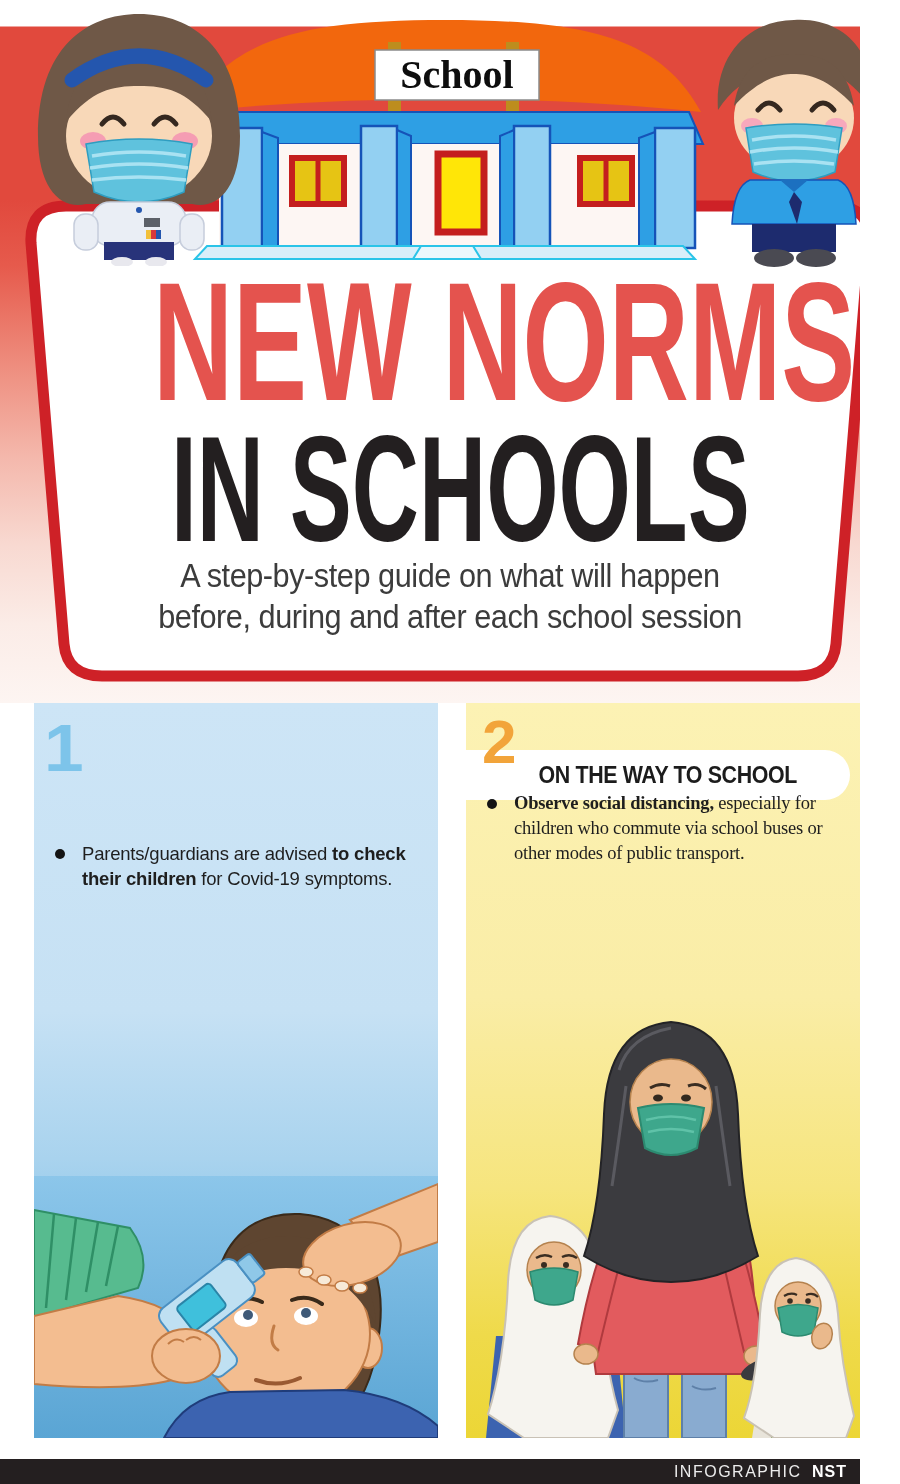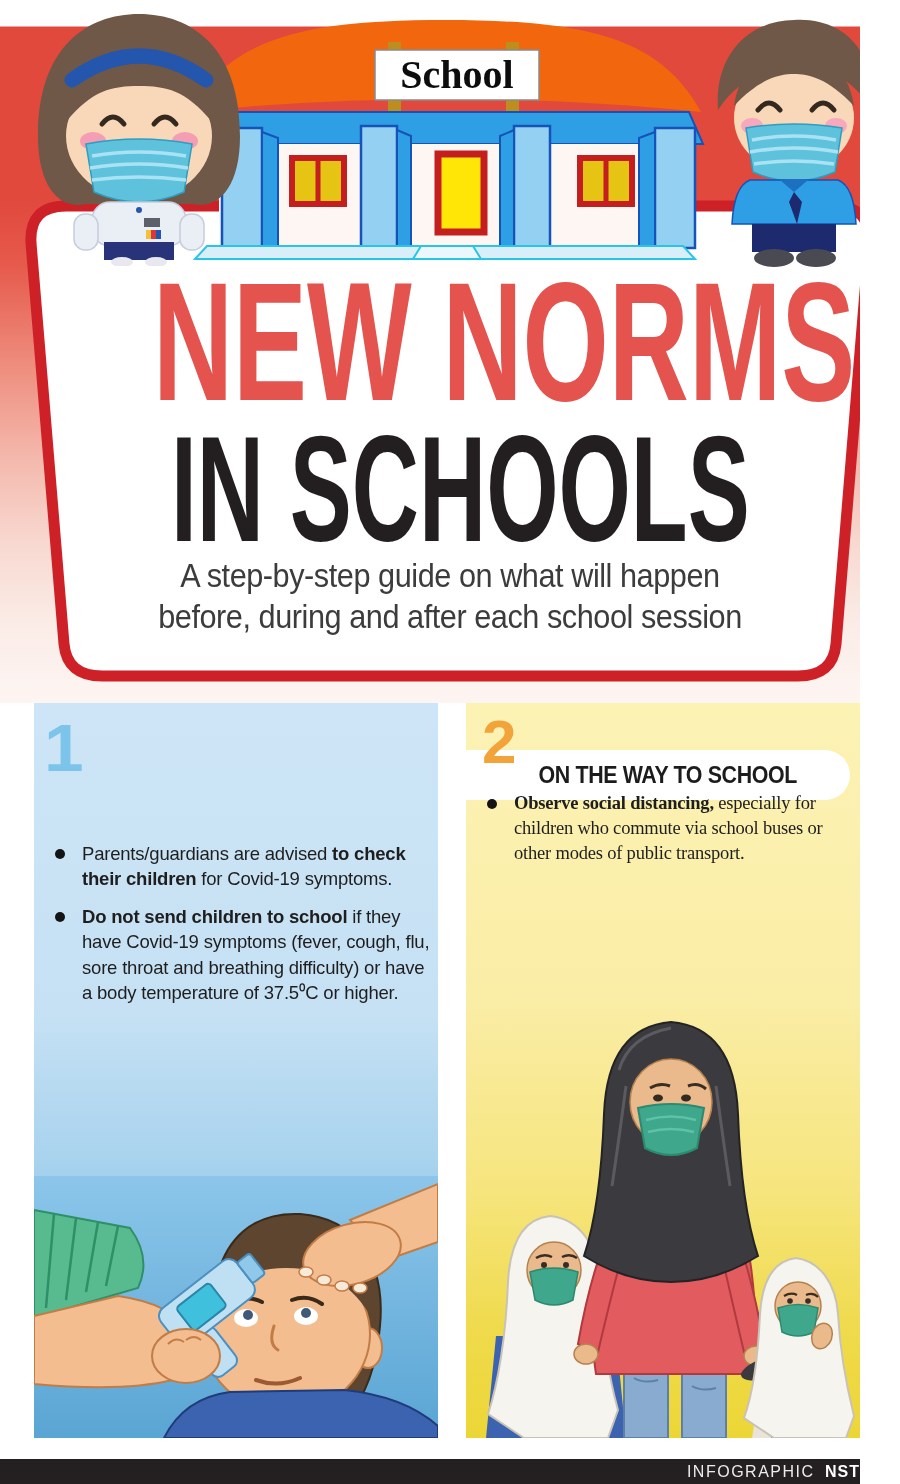--- a/index.html
+++ b/index.html
@@ -40,21 +40,21 @@
   .col1 .bullets{top:102px;margin-top:36px;}
   .col2 .bullets{top:88px;font-family:Liberation Serif, serif;}
   .bullets li{position:relative;padding:0 8px 0 48px;margin-bottom:13px;font-size:18.5px;
     line-height:1.36;color:#1e1e1e;letter-spacing:-.2px;}
   .bullets li::before{content:"";position:absolute;left:21px;top:8px;width:10px;height:10px;
     border-radius:50%;background:#141414;}
   .scene{position:absolute;left:0;bottom:0;display:block;}
 
   
   .bar{position:absolute;left:0;right:0;top:1459px;height:25px;background:#241f20;color:#fff;
-    text-align:right;font-size:16px;line-height:25px;box-sizing:border-box;}
+    text-align:right;font-size:16px;line-height:25px;padding-right:13px;box-sizing:border-box;}
   .f-label{letter-spacing:1.5px;color:#ececec;font-weight:400;}
   .f-brand{font-weight:bold;letter-spacing:1px;margin-left:6px;}
 </style>
 </head>
 <body>
 
 <div class="poster">
 
   <div class="hero">
 
@@ -146,21 +146,20 @@
     <div class="subtitle">
       <span>A step-by-step guide on what will happen</span><br>
       <span>before, during and after each school session</span>
     </div>
   </div>
 
   <section class="col col1">
     <div class="num num1">1</div>
     <ul class="bullets">
       <li><span>Parents/guardians are advised </span><b>to check their children</b><span> for Covid-19 symptoms.</span></li>
-      <li><b>Do not send children to school</b><span> if they have Covid-19 symptoms (fever, cough, flu, sore throat and breathing difficulty) or have a body temperature of 37.5⁰C or higher.</span></li>
     </ul>
 
     <svg class="scene" width="404" height="262" viewBox="0 0 404 262">
       <defs>
         <linearGradient id="skyg" x1="0" y1="0" x2="0" y2="1">
           <stop offset="0" stop-color="#8cc6ea"></stop>
             <stop offset="1" stop-color="#5aa5d4"></stop>
         </linearGradient>
       </defs>
       <rect x="0" y="0" width="404" height="262" fill="url(#skyg)"></rect>

